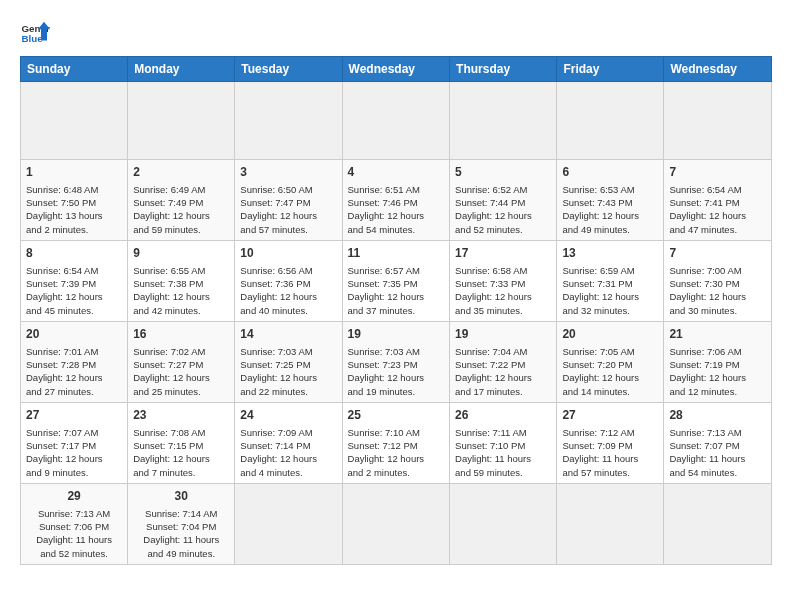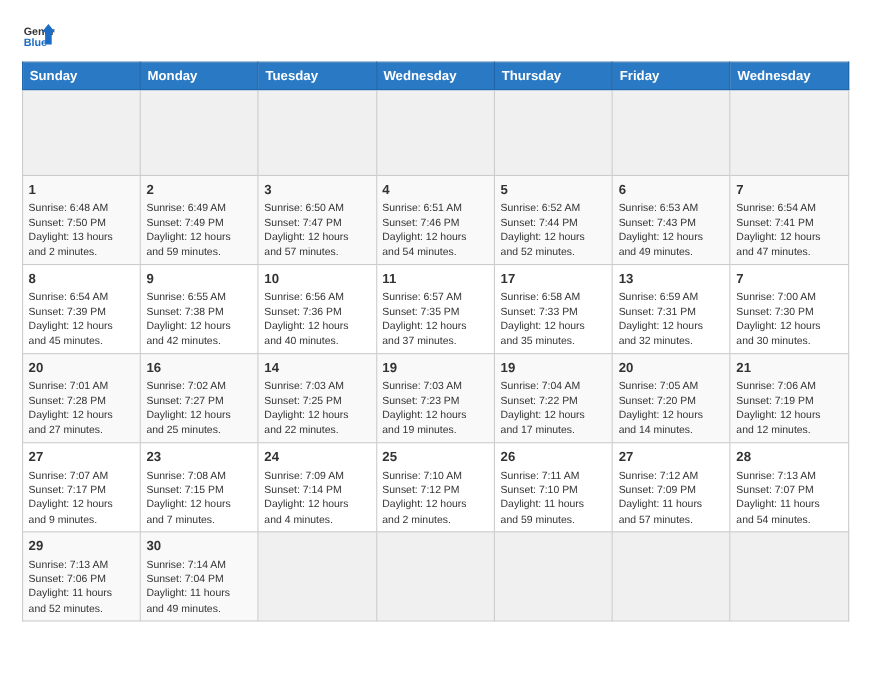--- a/index.html
+++ b/index.html
@@ -75,20 +75,21 @@
       font-size: 12px;
       font-weight: bold;
       display: block;
       margin-bottom: 2px;
     }
     .empty {
       background: #f0f0f0 !important;
     }
     .last-row td {
       height: 60px;
+      text-align: center;
     }
   </style>
 </head>
 <body>
 
 <div class="container">
   <div class="header-row">
     <div class="logo">
       <svg class="logo-icon" viewBox="0 0 40 40">
         <text x="2" y="18" font-size="13" font-weight="bold" fill="#333">General</text>

